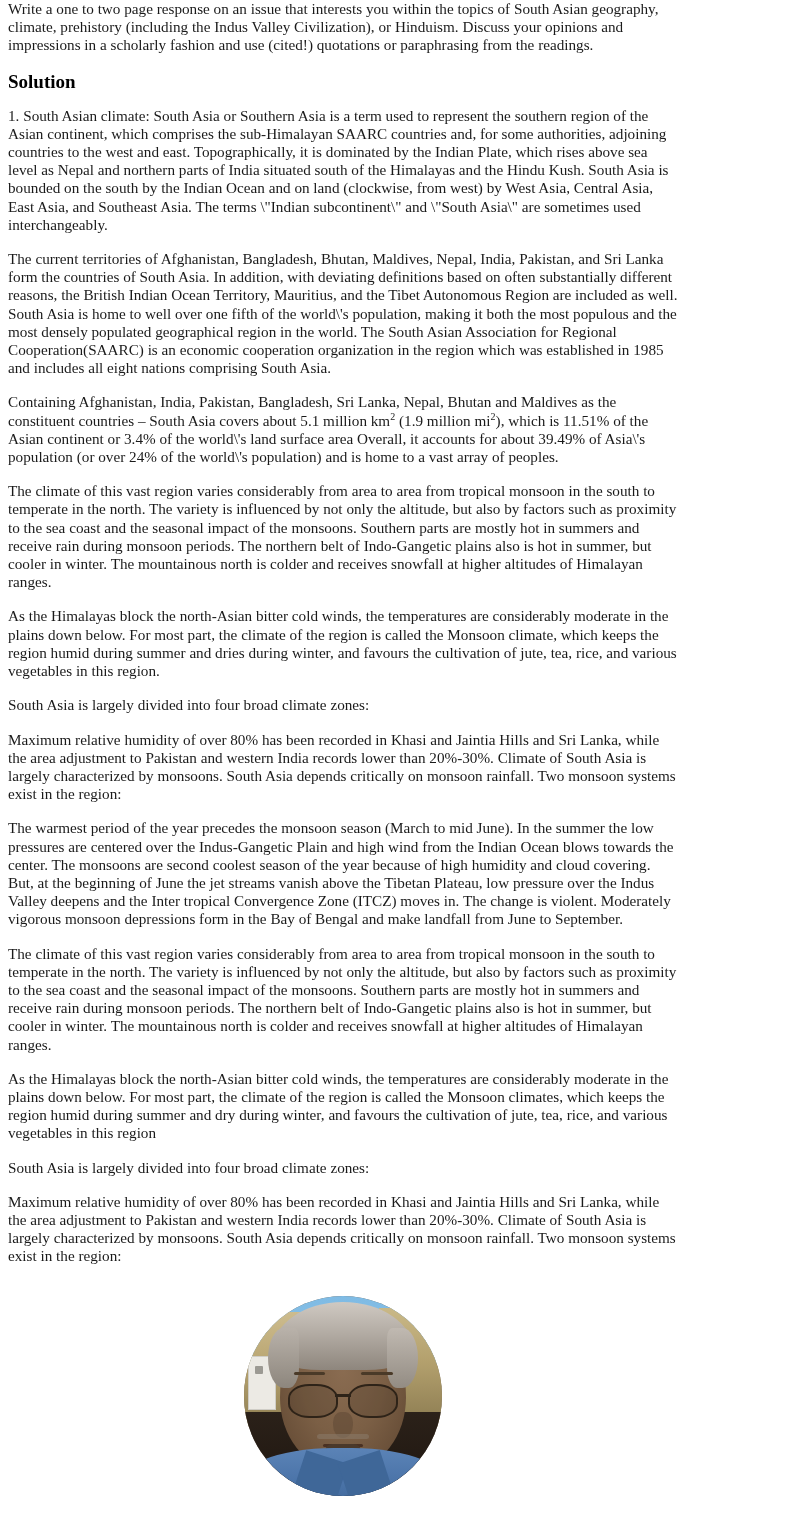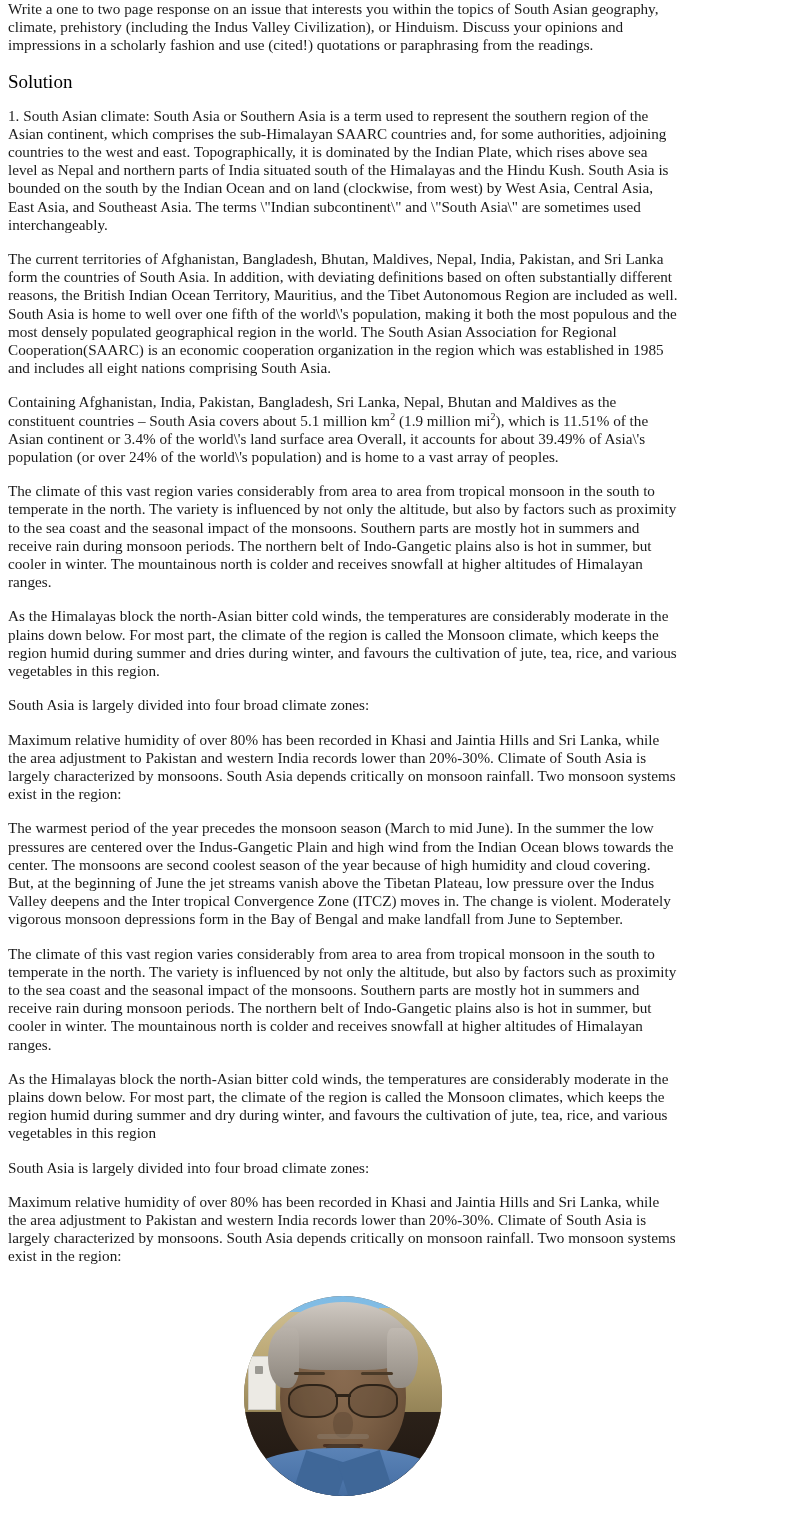--- a/index.html
+++ b/index.html
@@ -25,21 +25,21 @@
     line-height: 18.2px;
     margin: 0 0 16px 0;
     text-align: left;
     color: #1a1a1a;
     letter-spacing: 0.0px;
   }
   .para.tight { margin-bottom: 15px; }
   .heading {
     font-size: 19px;
     line-height: 22px;
-    font-weight: normal;
+    font-weight: bold;
     margin: 0 0 14px 0;
     color: #000000;
   }
   .b { font-weight: normal; }
   sup { font-size: 0.66em; vertical-align: super; line-height: 0; }
 
   .portrait-wrap {
     margin-top: 30px;
     height: 215px;
     display: flex;

